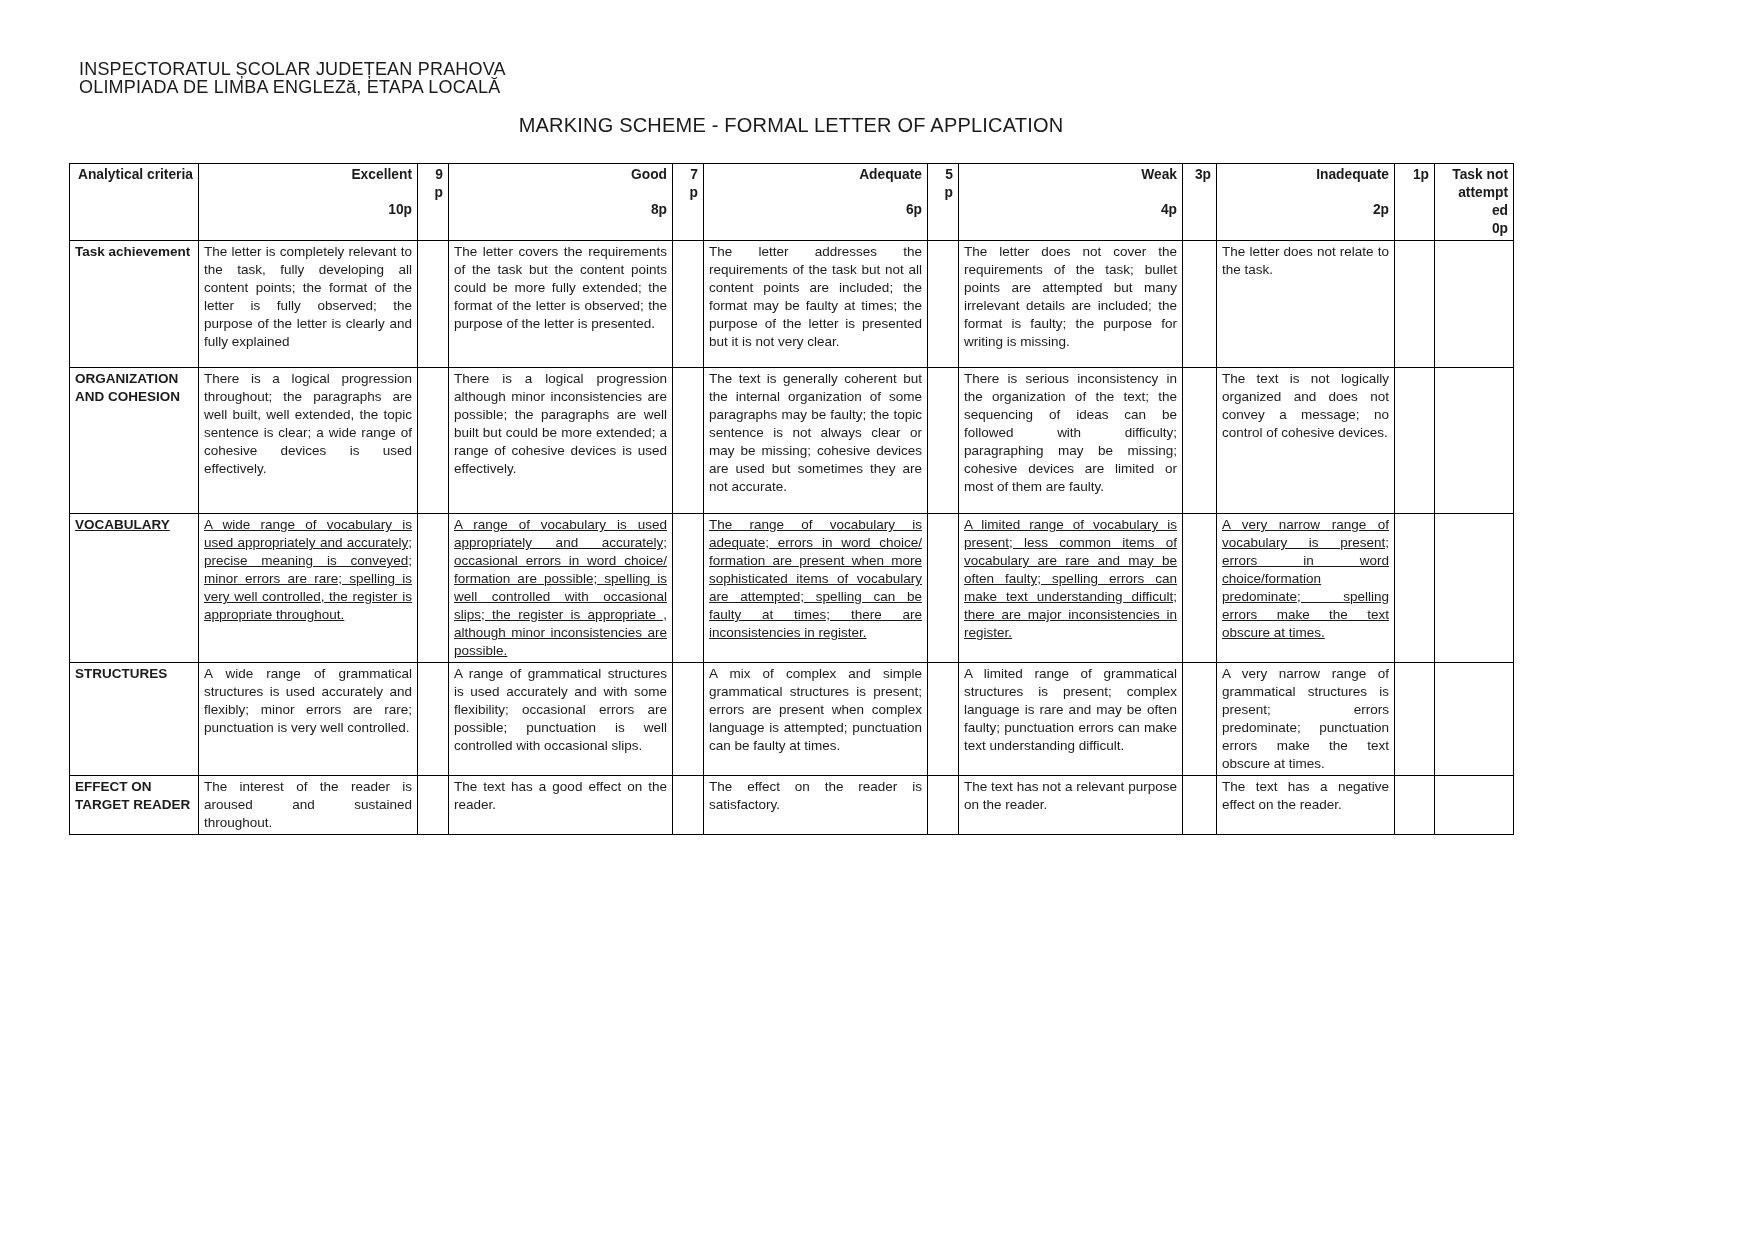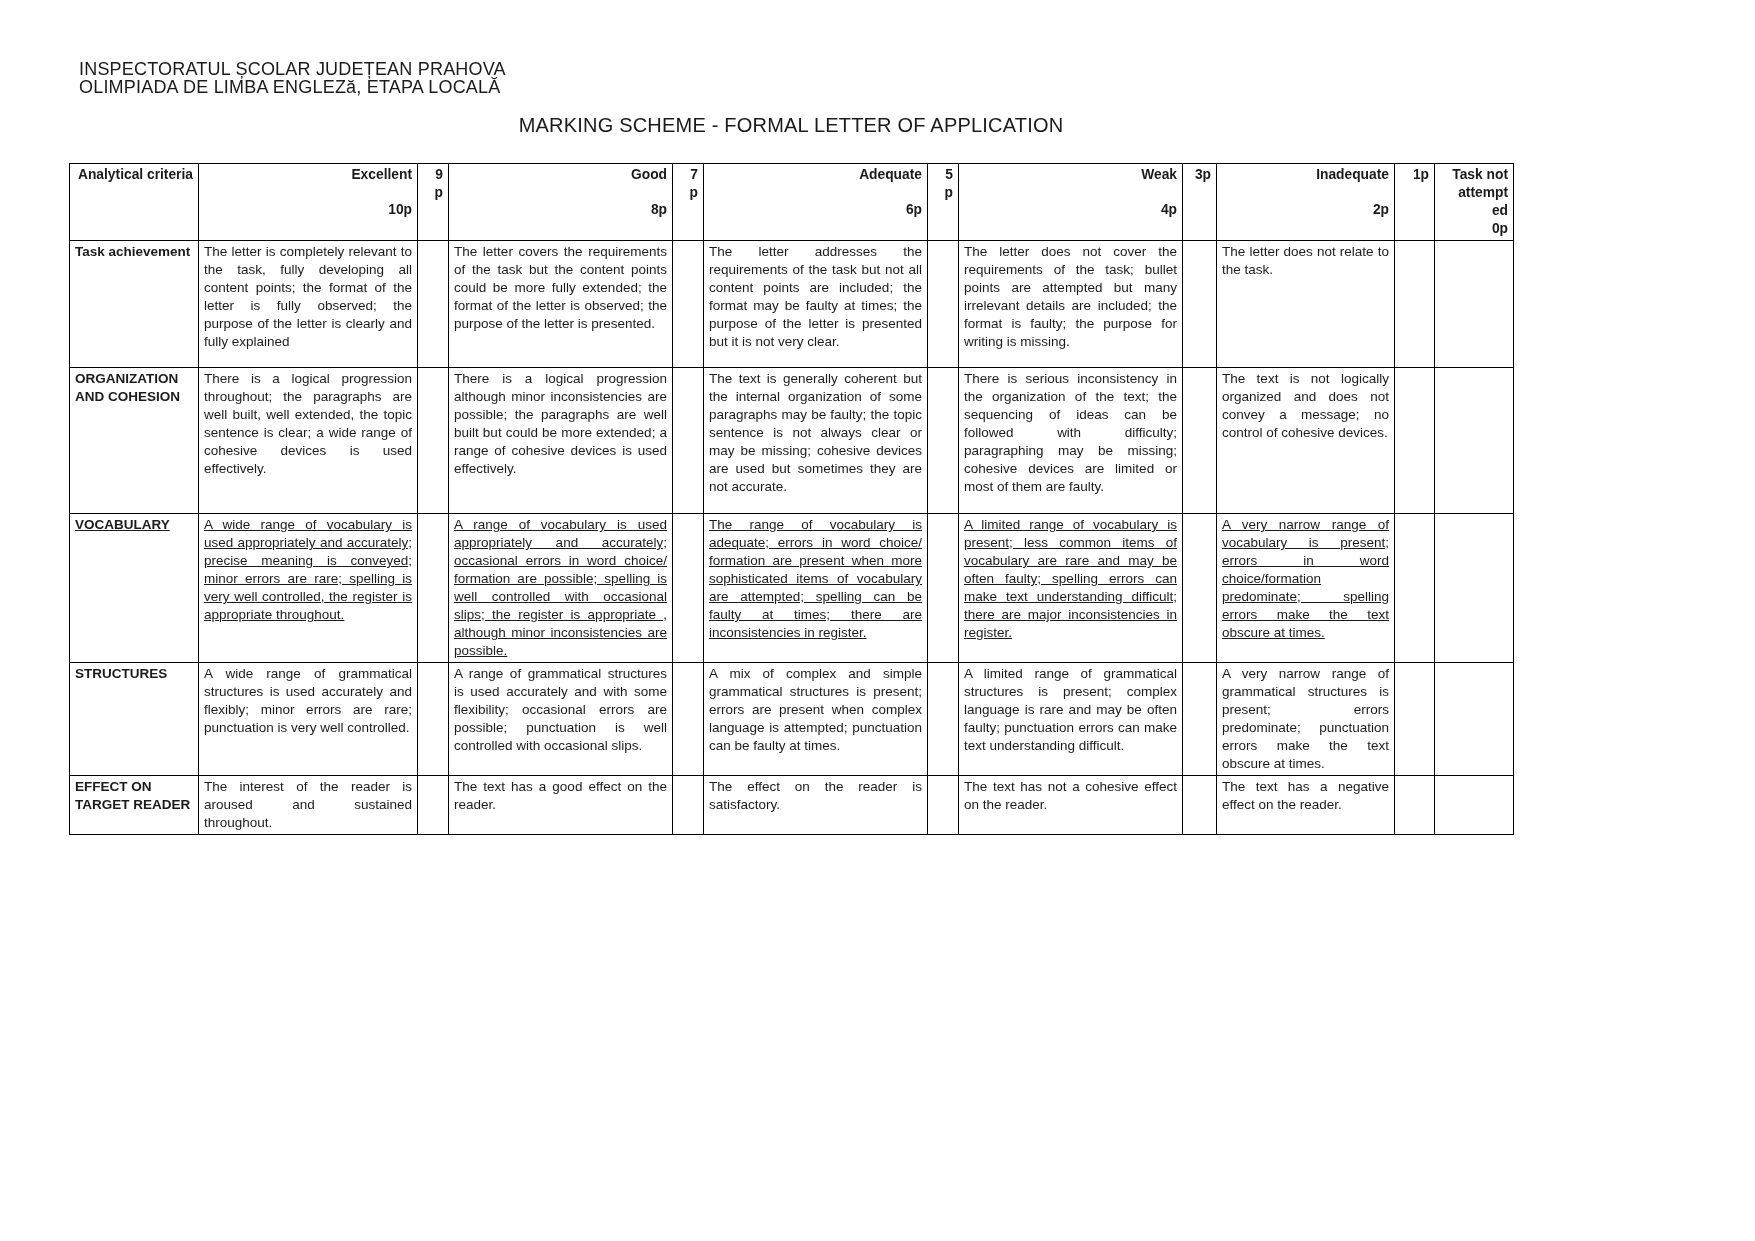--- a/index.html
+++ b/index.html
@@ -184,20 +184,20 @@
   </tr>
 
   <tr class="r4">
     <td class="crit">EFFECT ON TARGET READER</td>
     <td class="desc">The interest of the reader is aroused and sustained throughout.</td>
     <td class="score"></td>
     <td class="desc">The text has a good effect on the reader.</td>
     <td class="score"></td>
     <td class="desc">The effect on the reader is satisfactory.</td>
     <td class="score"></td>
-    <td class="desc">The text has not a cohesive effect on the reader.</td>
+    <td class="desc">The text has not a relevant purpose on the reader.</td>
     <td class="score"></td>
     <td class="desc">The text has a negative effect on the reader.</td>
     <td class="score"></td>
     <td class="empty"></td>
   </tr>
 </tbody>
   </table>
 
 </body></html>

